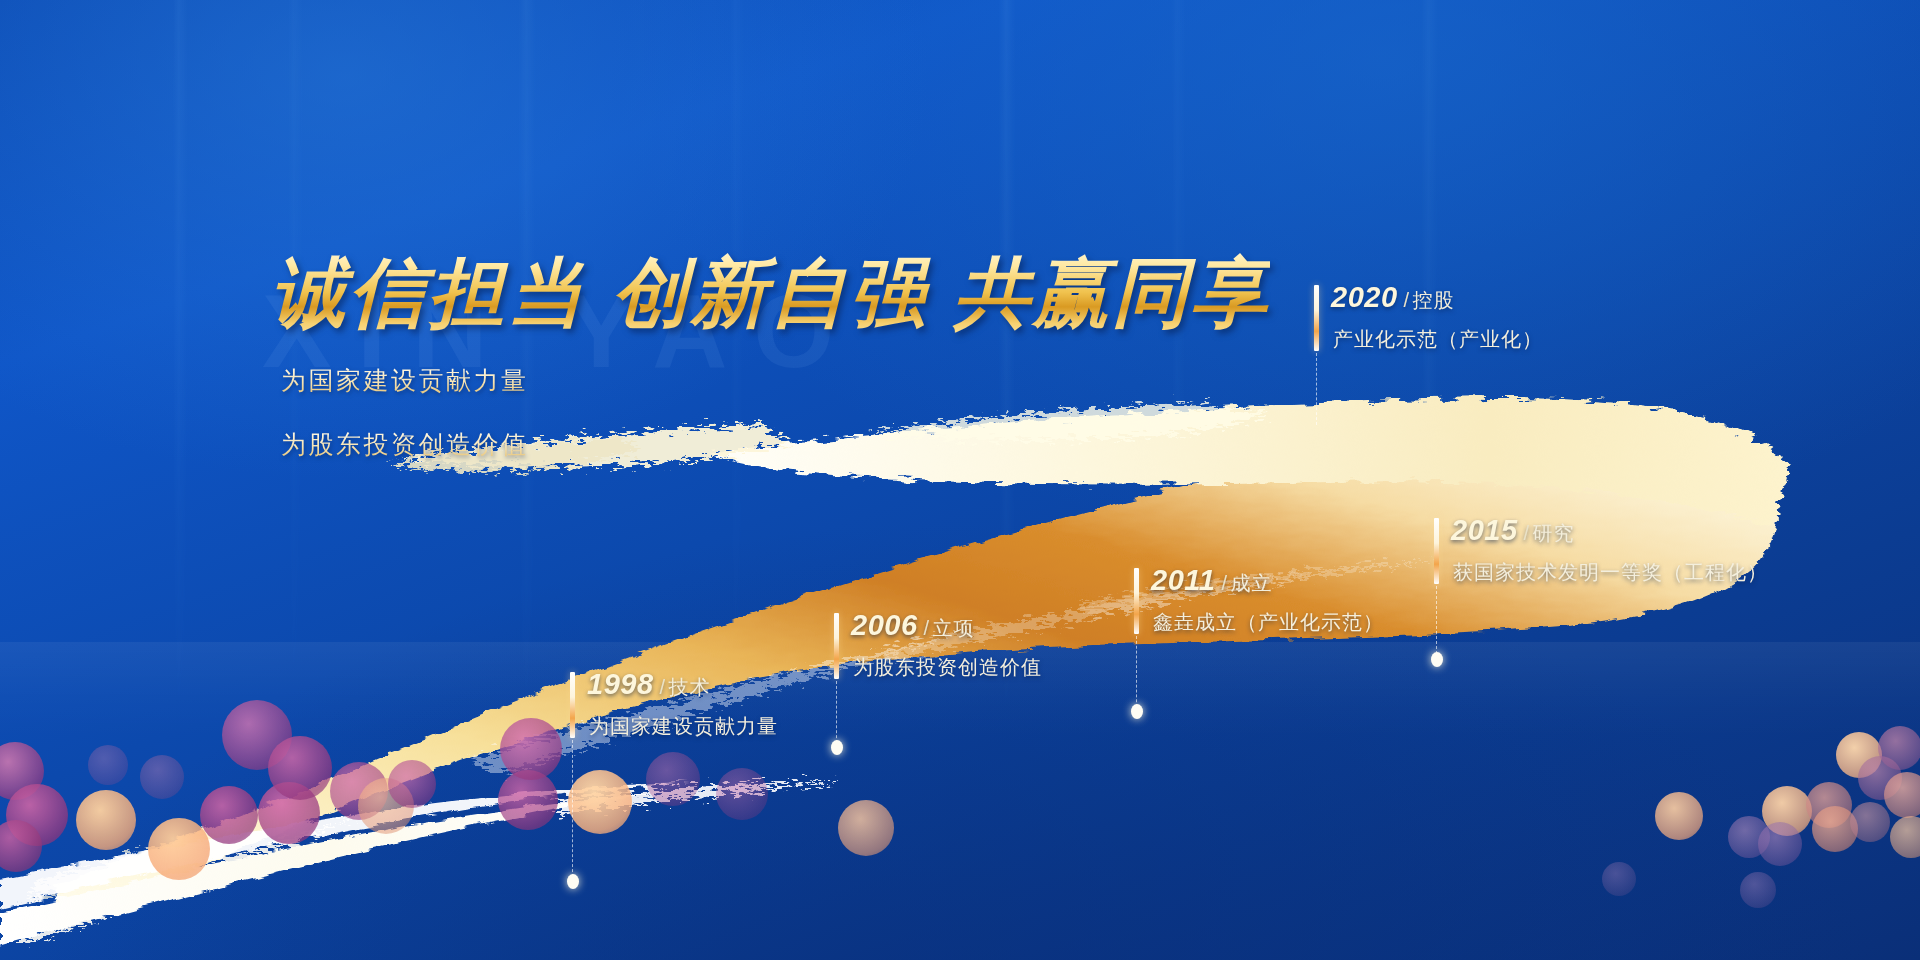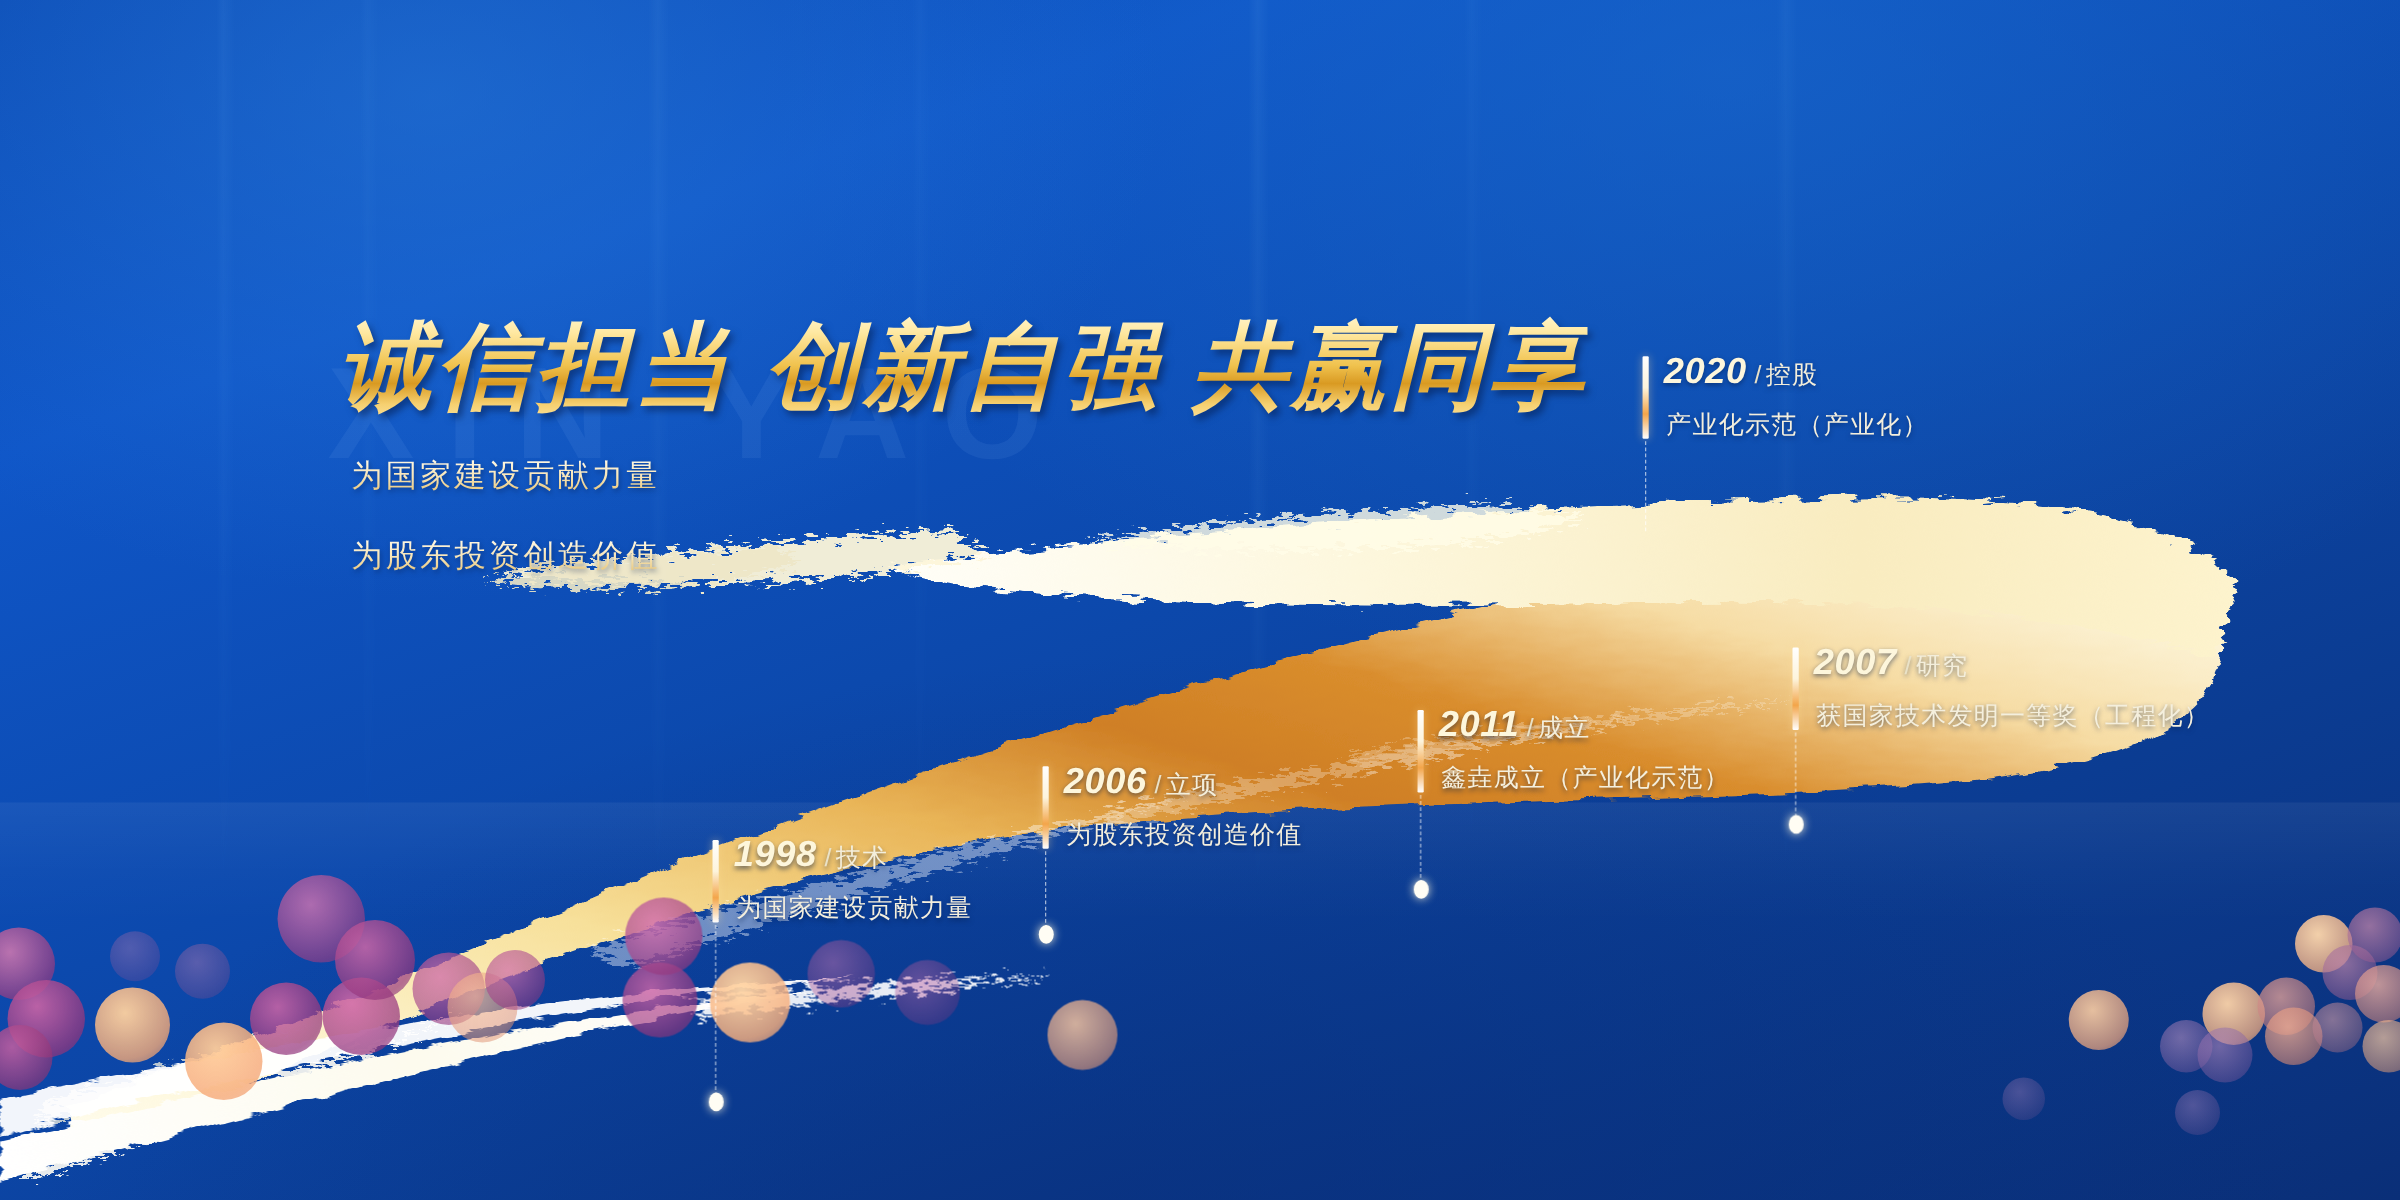--- a/index.html
+++ b/index.html
@@ -282,21 +282,21 @@
       <span>2011</span><span class="sep">/</span><span class="cat">成立</span>
     </div>
     <div class="desc">鑫垚成立（产业化示范）</div>
   </div>
   <div class="leader" style="left:1136px; top:636px; height:76px;"></div>
   <div class="dot" style="left:1131px; top:704px;"></div>
 
   <div class="marker" style="left:1434px; top:518px;">
     <div class="bar"></div>
     <div class="year">
-      <span>2007</span><span class="sep">/</span><span class="cat">研究</span>
+      <span>2015</span><span class="sep">/</span><span class="cat">研究</span>
     </div>
     <div class="desc">获国家技术发明一等奖（工程化）</div>
   </div>
   <div class="leader" style="left:1436px; top:586px; height:78px;"></div>
   <div class="dot" style="left:1431px; top:652px;"></div>
 
   <div class="marker" style="left:1314px; top:285px;">
     <div class="bar"></div>
     <div class="year">
       <span>2020</span><span class="sep">/</span><span class="cat">控股</span>

